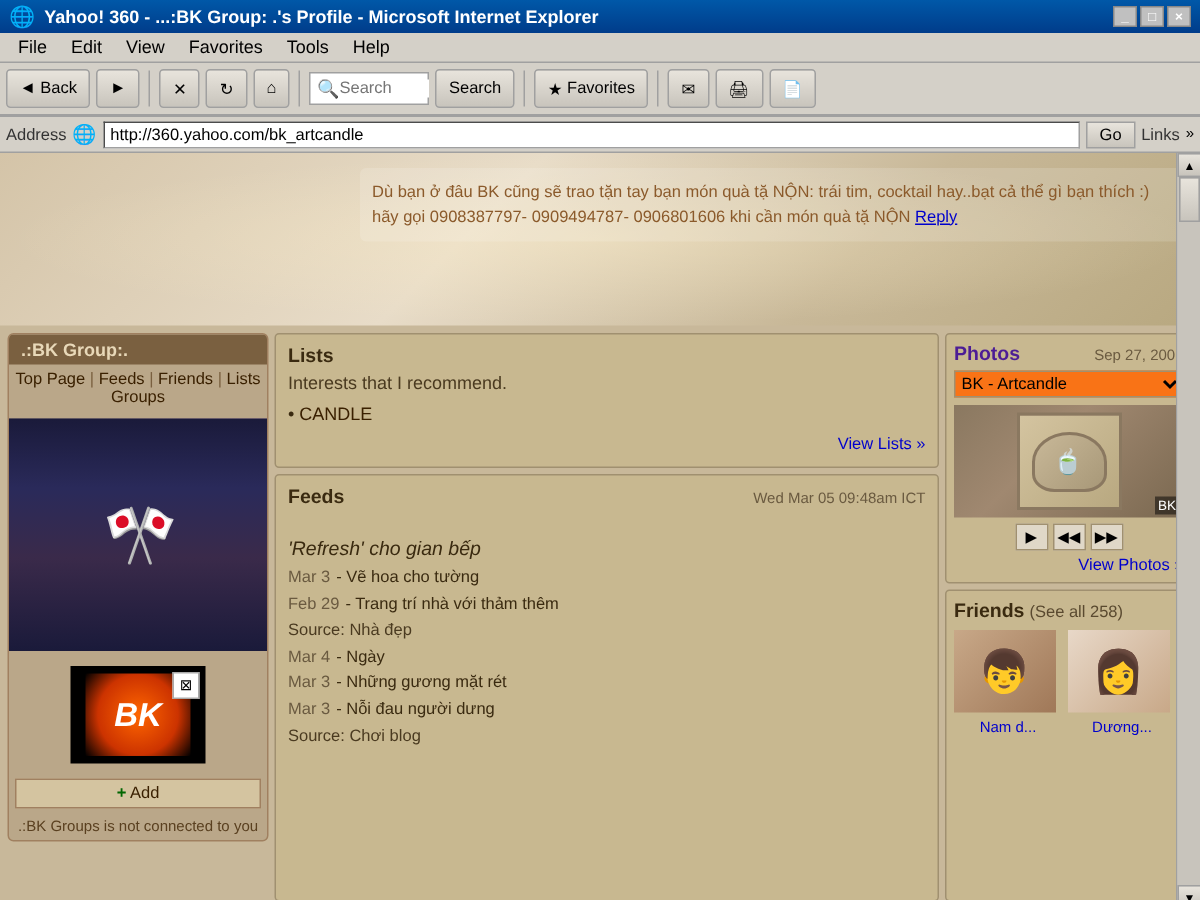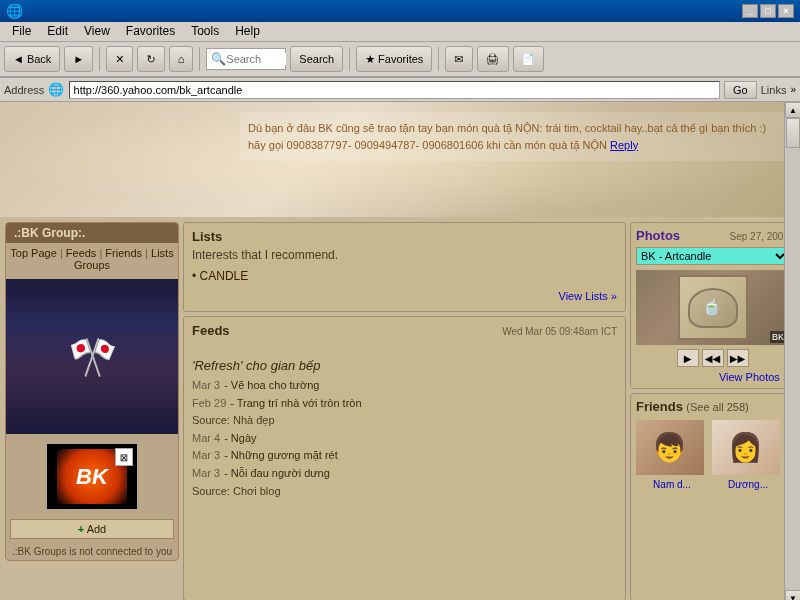--- a/index.html
+++ b/index.html
@@ -318,21 +318,21 @@
       align-items: baseline;
       margin-bottom: 4px;
     }
     .photos-title { font-weight: bold; font-size: 13px; color: #4c1d95; }
     .photos-date { font-size: 10px; color: #6a5a40; }
     .photos-select {
       width: 100%;
       font-size: 11px;
       margin-bottom: 5px;
       border: 1px solid #a09070;
-      background: #5eead4;
+      background: #f97316;
       height: 18px;
     }
     .photo-thumbnail {
       width: 100%;
       height: 75px;
       background: linear-gradient(135deg, #8a7860 0%, #a08870 40%, #7a6850 100%);
       display: flex; align-items: center; justify-content: center;
       position: relative;
       margin-bottom: 4px;
     }
@@ -420,20 +420,21 @@
       background: linear-gradient(to bottom, #e8e4dc, #c8c4bc);
       border: 1px solid #a0a0a0;
       margin: 0 auto;
     }
   </style>
 </head>
 <body>
 
 <div class="title-bar">
   <span class="title-bar-icon">🌐</span>
+  <span>Yahoo! 360 - ...:BK Group: .'s Profile - Microsoft Internet Explorer</span>
   <div class="title-bar-buttons">
     <div class="title-bar-btn">_</div>
     <div class="title-bar-btn">□</div>
     <div class="title-bar-btn">×</div>
   </div>
 </div>
 
 <div class="menu-bar">
   <span class="menu-item">File</span>
   <span class="menu-item">Edit</span>
@@ -541,21 +542,21 @@
           <span class="feeds-date">Wed Mar 05 09:48am ICT</span>
         </div>
         <div class="feeds-main-title">'Refresh' cho gian bếp</div>
         <div class="feeds-list">
           <div class="feeds-list-item">
             <span class="feeds-date-inline">Mar 3</span>
             <span> - Vẽ hoa cho tường</span>
           </div>
           <div class="feeds-list-item">
             <span class="feeds-date-inline">Feb 29</span>
-            <span> - Trang trí nhà với tròn tròn</span>
+            <span> - Trang trí nhà với thảm thêm</span>
           </div>
           <div class="feeds-source">Source: Nhà đẹp</div>
           <div class="feeds-list-item">
             <span class="feeds-date-inline">Mar 4</span>
             <span> - Ngày</span>
           </div>
           <div class="feeds-list-item">
             <span class="feeds-date-inline">Mar 3</span>
             <span> - Những gương mặt rét</span>
           </div>

